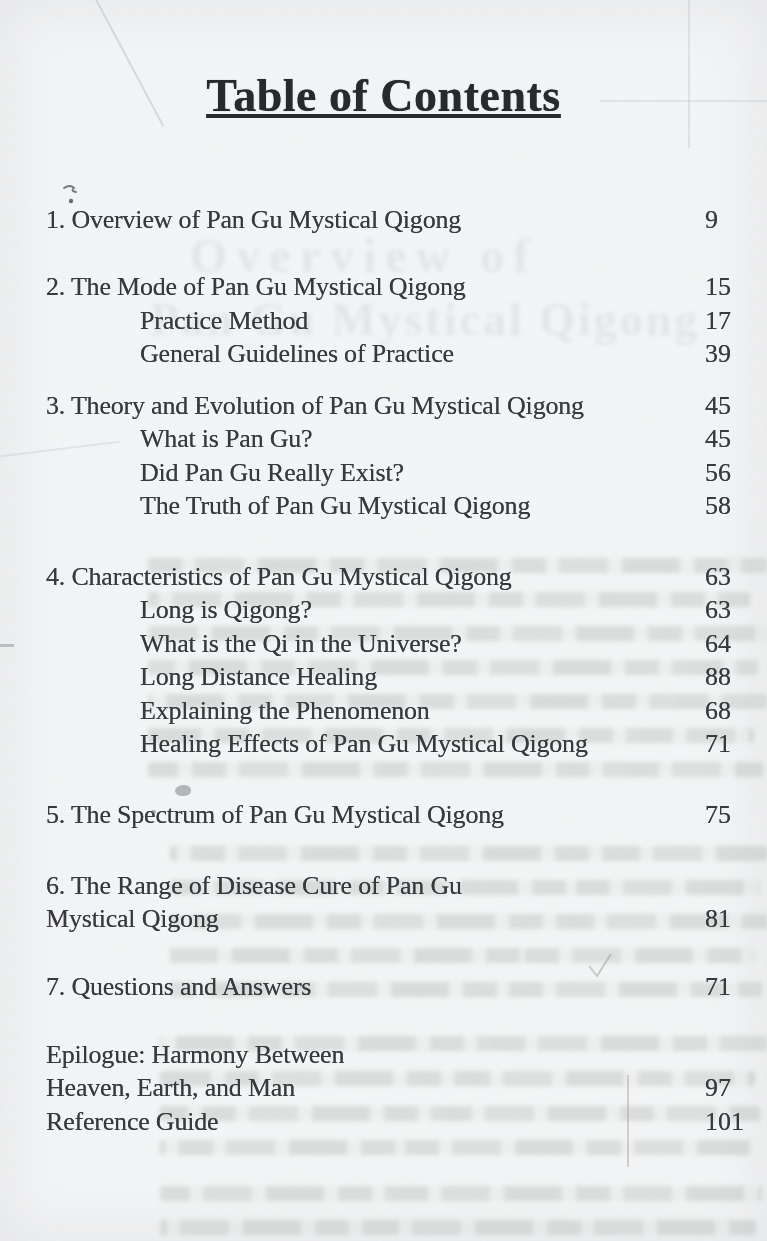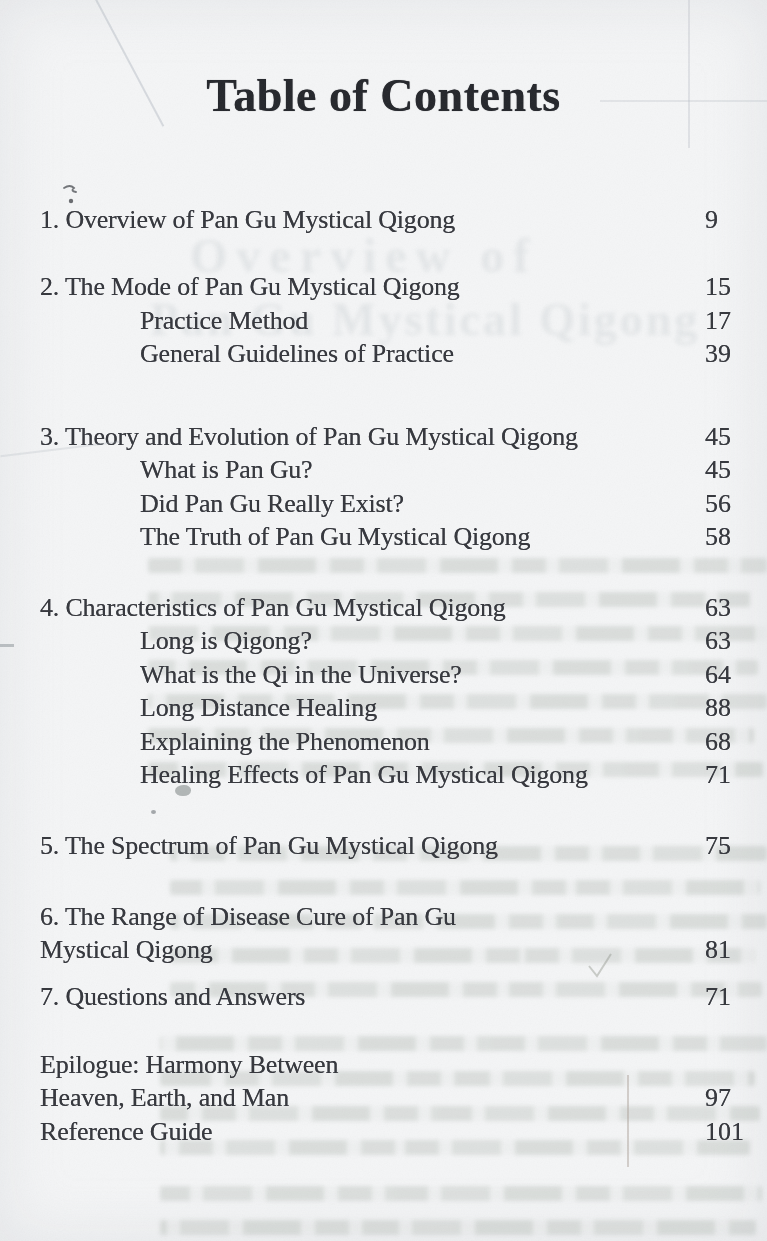--- a/index.html
+++ b/index.html
@@ -15,25 +15,26 @@
   }
   .grain{position:absolute;inset:0;width:100%;height:100%;pointer-events:none;z-index:6;}
   .doc-title{
     position:absolute;top:38px;left:0;right:0;
     text-align:center;
     font-size:46px;font-weight:bold;
     letter-spacing:.5px;
     color:#24262b;
     text-shadow:0 0 .7px rgba(30,32,38,.85);
     z-index:3;
+    text-decoration:underline;
   }
   #toc{position:absolute;left:35px;top:203px;width:715px;z-index:3;}
   .toc-row{position:relative;height:33.5px;line-height:33.5px;white-space:nowrap;}
   .toc-label{
-    position:absolute;left:5px;top:0;
+    position:absolute;left:11px;top:0;
     font-size:26px;letter-spacing:-0.2px;
     text-shadow:0 0 .6px rgba(45,47,53,.75);
   }
   .toc-label.ind{left:105px;}
   .toc-page{
     position:absolute;left:670px;top:0;
     font-size:26px;
     text-shadow:0 0 .6px rgba(45,47,53,.75);
   }
   
@@ -109,21 +110,21 @@
         </div>
         <div class="toc-row">
           <span class="toc-label ind">Practice Method</span>
           <span class="toc-page">17</span>
         </div>
         <div class="toc-row">
           <span class="toc-label ind">General Guidelines of Practice</span>
           <span class="toc-page">39</span>
         </div>
       </div>
-      <div class="toc-group" style="margin-top: 49px;">
+      <div class="toc-group" style="margin-top: 18px;">
         <div class="toc-row">
           <span class="toc-label">3. Theory and Evolution of Pan Gu Mystical Qigong</span>
           <span class="toc-page">45</span>
         </div>
         <div class="toc-row">
           <span class="toc-label ind">What is Pan Gu?</span>
           <span class="toc-page">45</span>
         </div>
         <div class="toc-row">
           <span class="toc-label ind">Did Pan Gu Really Exist?</span>
@@ -168,21 +169,21 @@
       </div>
       <div class="toc-group" style="margin-top: 37.5px; text-decoration: underline;">
         <div class="toc-row">
           <span class="toc-label">6. The Range of Disease Cure of Pan Gu</span>
         </div>
         <div class="toc-row">
           <span class="toc-label">Mystical Qigong</span>
           <span class="toc-page">81</span>
         </div>
       </div>
-      <div class="toc-group" style="margin-top: 13px; text-align: center;">
+      <div class="toc-group" style="margin-top: 34px; text-align: center;">
         <div class="toc-row">
           <span class="toc-label">7. Questions and Answers</span>
           <span class="toc-page">71</span>
         </div>
       </div>
       <div class="toc-group" style="margin-top: 34.5px;">
         <div class="toc-row">
           <span class="toc-label">Epilogue: Harmony Between</span>
         </div>
         <div class="toc-row">

